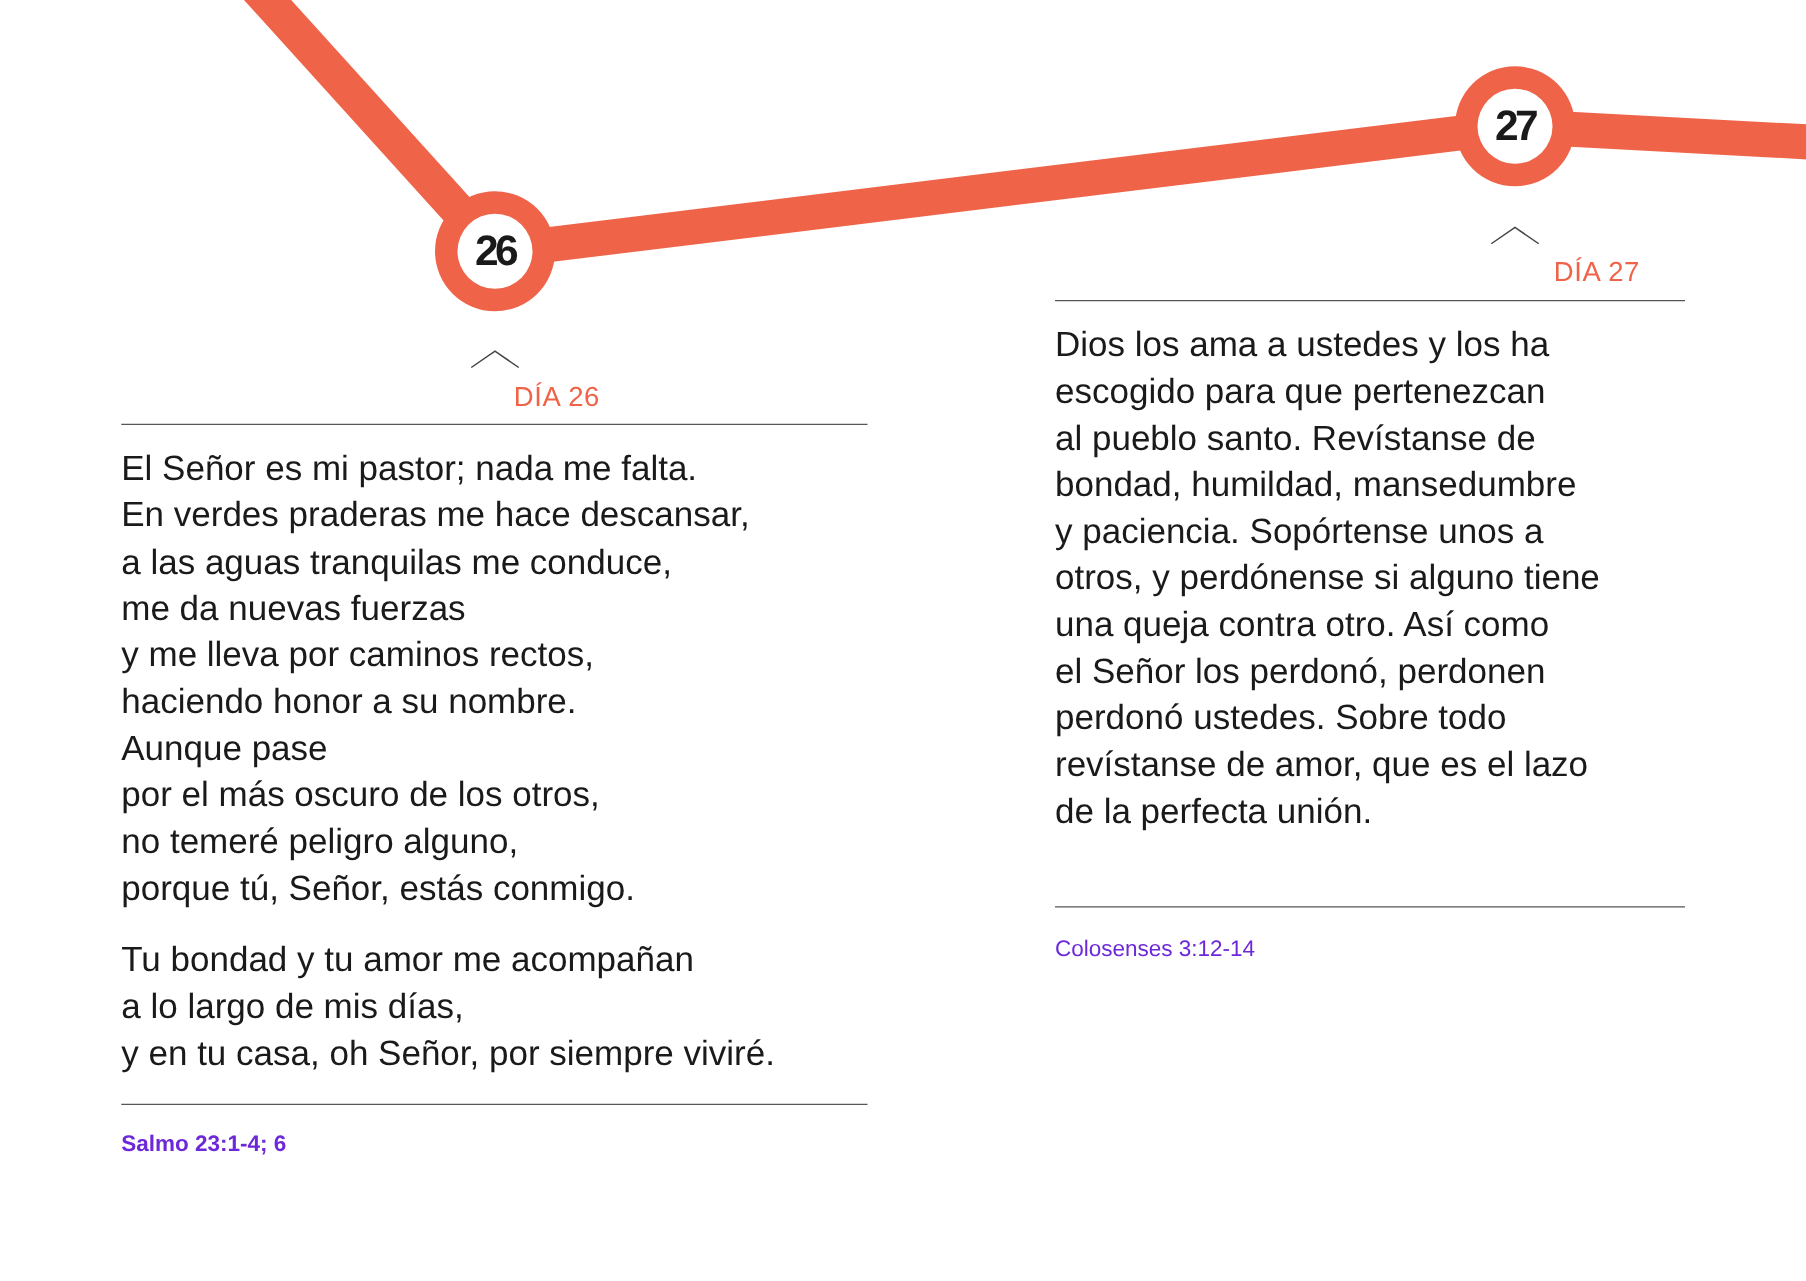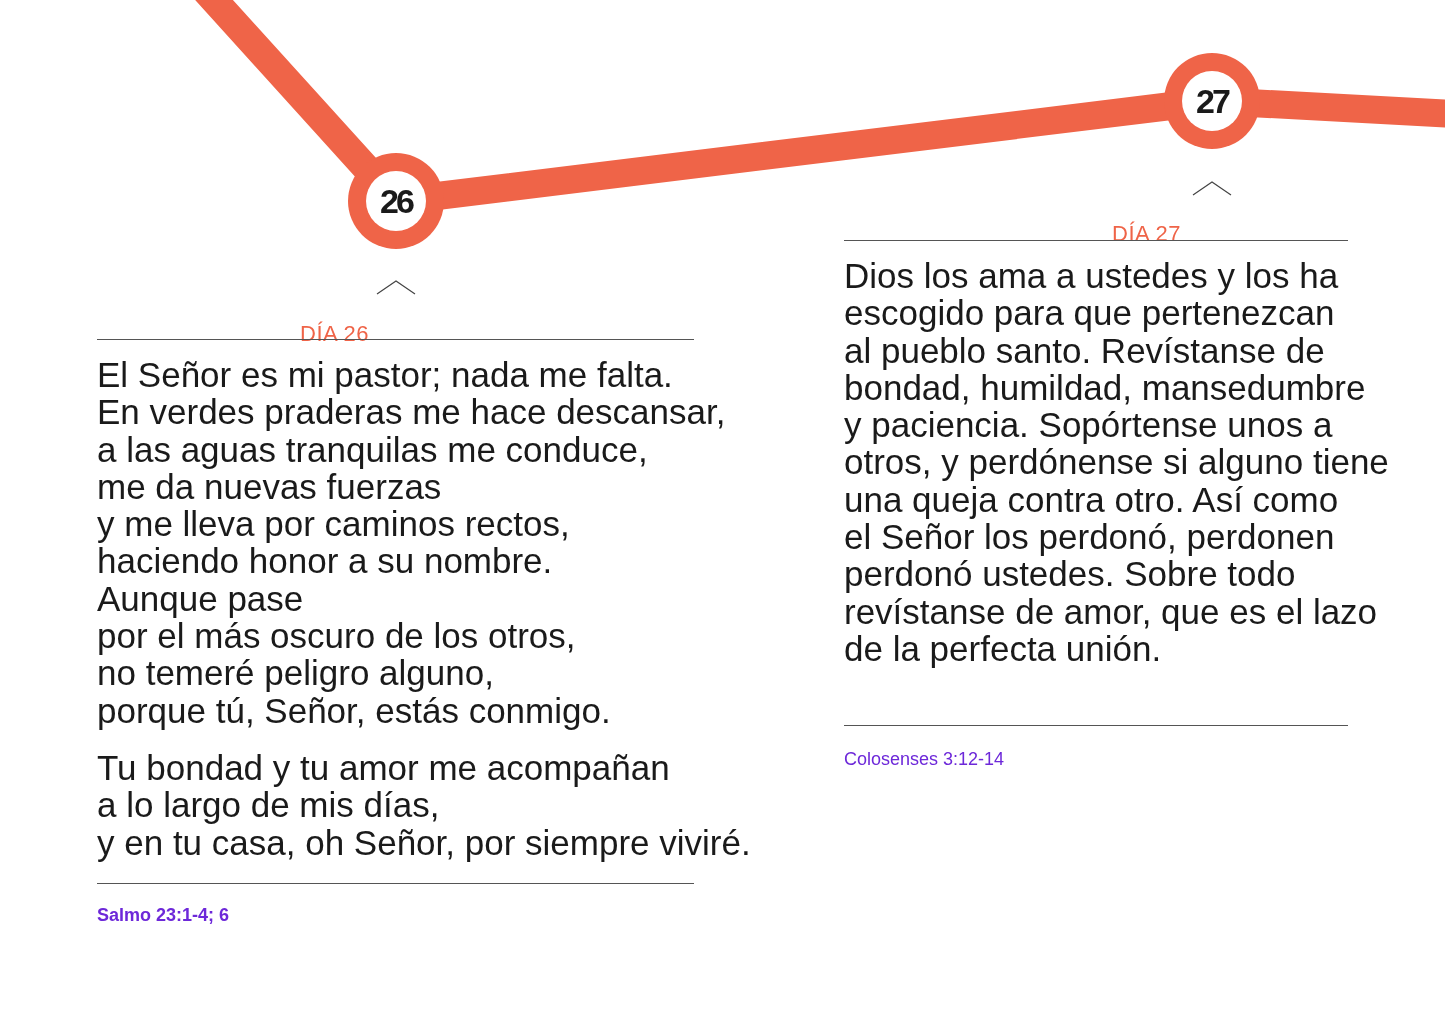--- a/index.html
+++ b/index.html
@@ -1,22 +1,22 @@
 <!DOCTYPE html>
 <html><head>
   <meta charset="utf-8">
   <style>
     html, body { margin: 0; padding: 0; background: #ffffff; }
     body { width: 1445px; height: 1025px; position: relative; overflow: hidden; font-family: "Liberation Sans", sans-serif; color: #1a1a1a; }
     .track { position: absolute; left: 0; top: 0; width: 1445px; height: 1025px; }
     .node-label { position: absolute; width: 70px; text-align: center; font-family: Liberation Sans, sans-serif; font-weight: bold; font-size: 34px; color: #1a1a1a; letter-spacing: -3px; line-height: 70px; height: 70px; }
     .caret { position: absolute; width: 40px; height: 16px; }
-    .day-label { position: absolute; width: 200px; text-align: left; color: #ef6448; font-size: 22px; letter-spacing: 0.5px; margin-top: 16px; }
+    .day-label { position: absolute; width: 200px; text-align: right; color: #ef6448; font-size: 22px; letter-spacing: 0.5px; }
     .rule { position: absolute; height: 0; border-top: 1.5px solid #555; }
-    .verse { position: absolute; font-size: 35px; line-height: 37.3px; color: #1a1a1a; margin: 0; }
+    .verse { position: absolute; font-size: 28px; line-height: 37.3px; color: #1a1a1a; margin: 0; }
     .verse .line { display: block; white-space: nowrap; }
     .stanza + .stanza { margin-top: 20px; }
     .ref { position: absolute; font-size: 18px; color: #6d28d9; }
   </style>
 </head>
 <body>
 
 <svg class="track" viewBox="0 0 1445 1025" xmlns="http://www.w3.org/2000/svg">
   <g fill="none" stroke="#ef6448" stroke-width="28" stroke-linecap="butt" stroke-linejoin="round">
     <polyline points="205,-10 396,201 1212,101 1455,114"></polyline>
@@ -26,21 +26,21 @@
   <circle cx="1212" cy="101" r="48" fill="#ef6448"></circle>
   <circle cx="1212" cy="101" r="30" fill="#ffffff"></circle>
 </svg>
 
 <div class="node-label" style="left:361px; top:166px;">26</div>
 <div class="node-label" style="left:1177px; top:66px;">27</div>
 
 <svg class="caret" style="left:376px; top:279px;" viewBox="0 0 40 16">
   <polyline points="1,15 20,2 39,15" fill="none" stroke="#444" stroke-width="1.2"></polyline>
 </svg>
-<div class="day-label" style="left:300px; top:305px;">DÍA 26</div>
+<div class="day-label" style="left:280px; top:305px;">DÍA 26</div>
 <div class="rule" style="left:97px; top:339px; width:597px;"></div>
 
 <div class="verse" style="left:97px; top:356px;">
   <div class="stanza">
     <span class="line">El Señor es mi pastor; nada me falta.</span>
     <span class="line">En verdes praderas me hace descansar,</span>
     <span class="line">a las aguas tranquilas me conduce,</span>
     <span class="line">me da nuevas fuerzas</span>
     <span class="line">y me lleva por caminos rectos,</span>
     <span class="line">haciendo honor a su nombre.</span>

